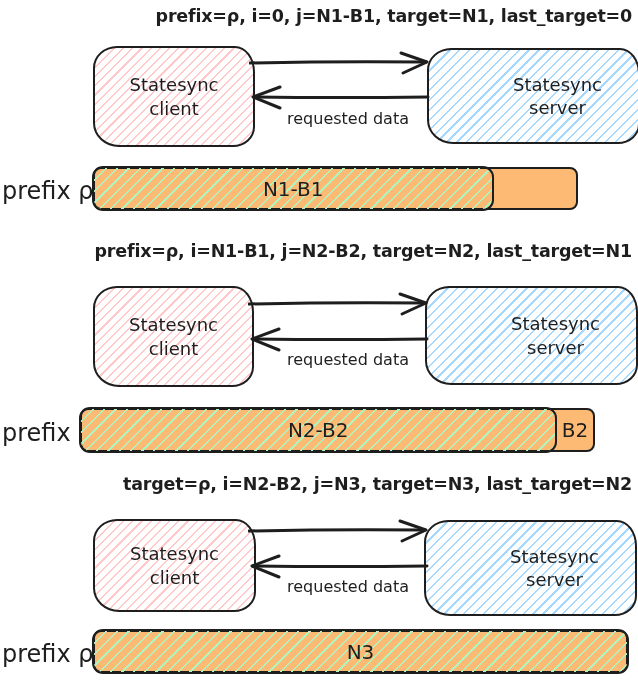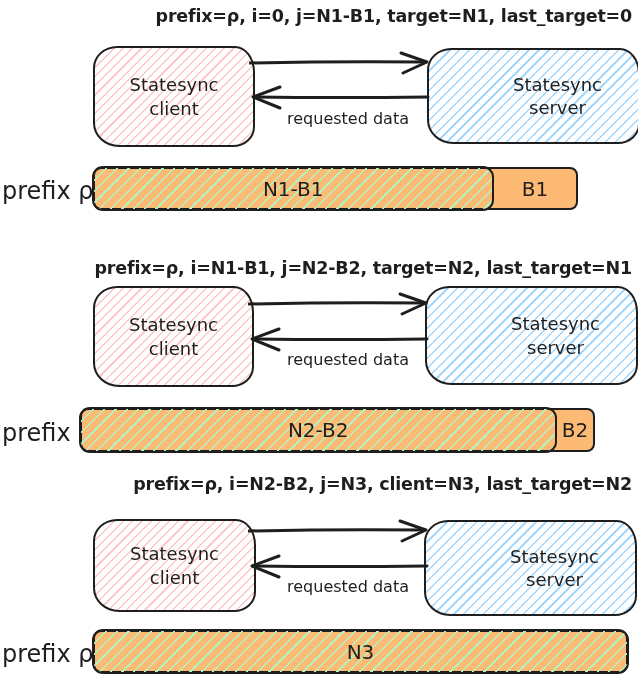--- a/index.html
+++ b/index.html
@@ -107,21 +107,21 @@
   .p1 .title  { top: 6px; }
   .p1 .client { left: 93px;  top: 38px;  width: 158px; height: 97px; }
   .p1 .server { left: 427px; top: 40px;  width: 161px; height: 92px; }
   .p1 .arrows { left: 249px; top: 50px; }
   .p1 .req-label { top: 109px; }
   .p1 .prefix-label { top: 177px; }
   .p1 .bar    { left: 93px; top: 167px; width: 485px; height: 43px; }
   .p1 .seg-green { width: 402px; }
   .p1 .remain-label { left: 399px; right: 0; }
   
-  .p2 .title  { top: 258px; }
+  .p2 .title  { top: 241px; }
   .p2 .client { left: 93px;  top: 278px; width: 157px; height: 97px; }
   .p2 .server { left: 425px; top: 278px; width: 161px; height: 95px; }
   .p2 .arrows { left: 248px; top: 291px; }
   .p2 .req-label { top: 350px; }
   .p2 .prefix-label { top: 419px; }
   .p2 .bar    { left: 80px; top: 408px; width: 515px; height: 44px; }
   .p2 .seg-green { width: 478px; }
   .p2 .remain-label { left: 475px; right: 0; text-align: center; }
   
   .p3 .title  { top: 474px; }
@@ -155,21 +155,20 @@
         <path d="M179 47 Q 90 48 6 47"></path>
         <path d="M31 37 L4 47 L31 58"></path>
       </g>
     </svg>
     <div class="req-label">requested data</div>
     <div class="prefix-label">prefix ρ</div>
     <div class="bar">
       <div class="seg-green hatch-green">
         <span>N1-B1</span>
       </div>
-      <span class="remain-label">B1</span>
     </div>
   </section>
 
   <section class="panel p2">
     <div class="title">prefix=ρ, i=N1-B1, j=N2-B2, target=N2, last_target=N1</div>
     <div class="box client hatch-red">
       <span>Statesync client</span>
     </div>
     <div class="box server hatch-blue">
       <span>Statesync server</span>
@@ -188,21 +187,21 @@
     <div class="prefix-label">prefix ρ</div>
     <div class="bar">
       <div class="seg-green hatch-green">
         <span>N2-B2</span>
       </div>
       <span class="remain-label">B2</span>
     </div>
   </section>
 
   <section class="panel p3">
-    <div class="title">prefix=ρ, i=N2-B2, j=N3, client=N3, last_target=N2</div>
+    <div class="title">target=ρ, i=N2-B2, j=N3, target=N3, last_target=N2</div>
     <div class="box client hatch-red">
       <span>Statesync client</span>
     </div>
     <div class="box server hatch-blue">
       <span>Statesync server</span>
     </div>
     <svg class="arrows" viewBox="0 0 186 62" fill="none" stroke="#1e1e1e" stroke-width="3" stroke-linecap="round" stroke-linejoin="round">
       <g>
         <path d="M1 13 Q 90 11 177 12"></path>
         <path d="M152 3 L178 12 L154 23"></path>

